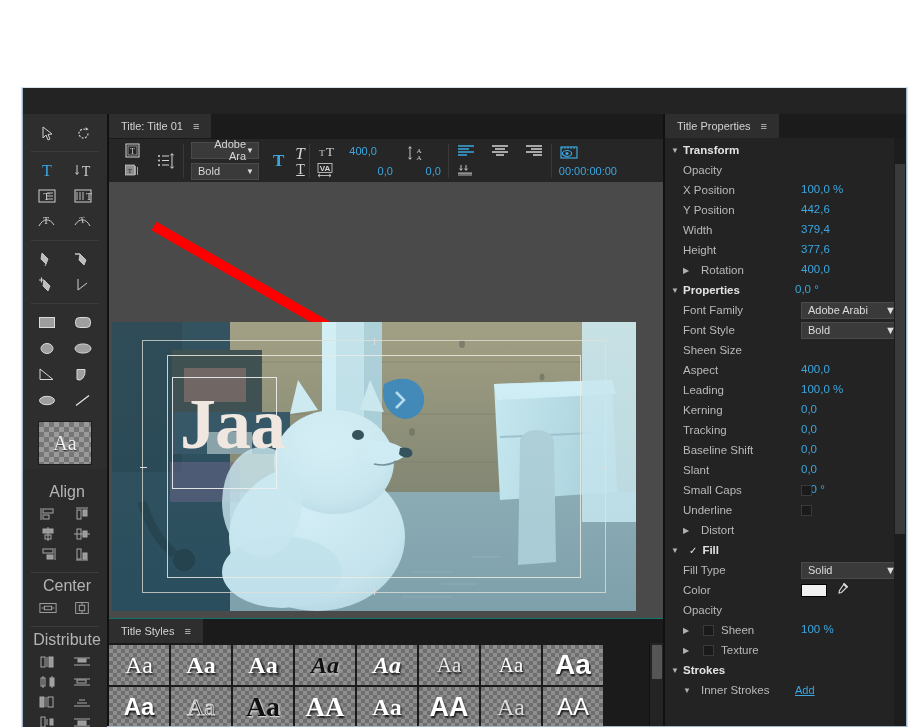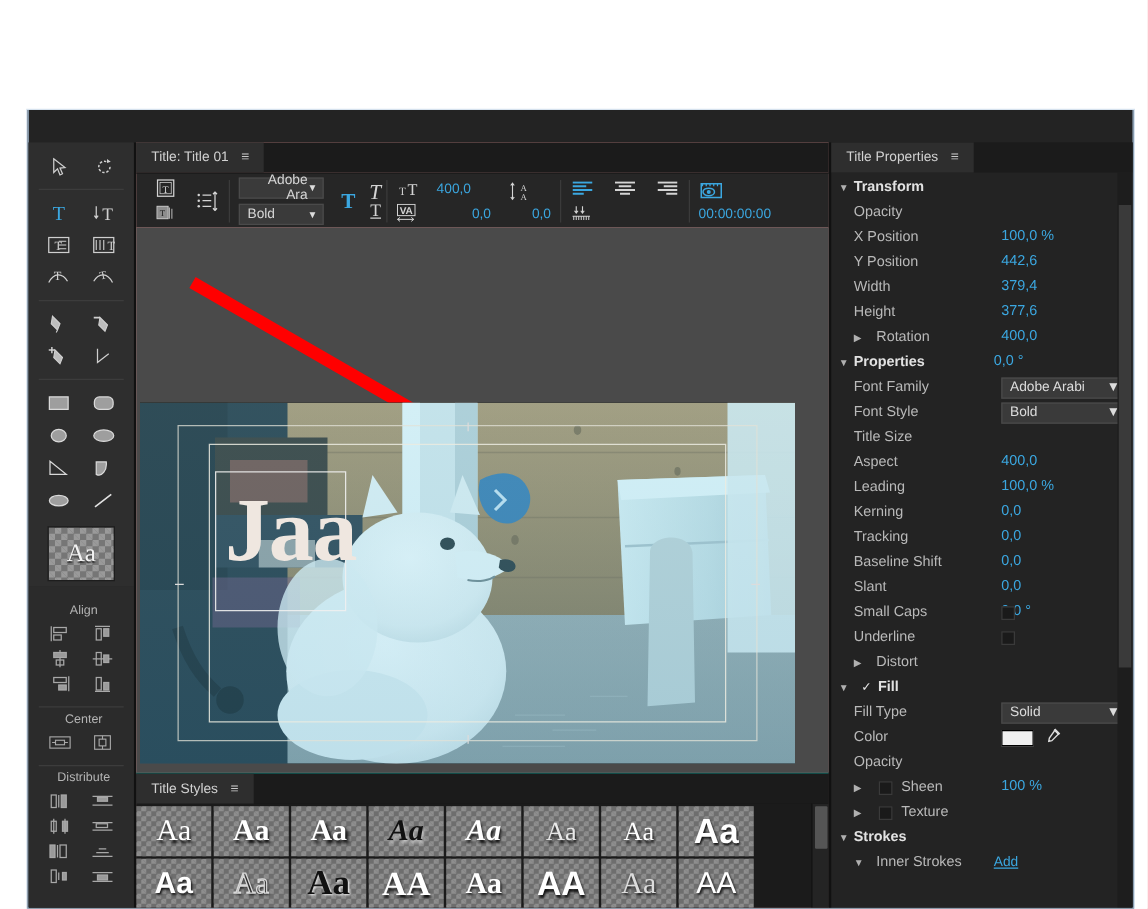--- a/index.html
+++ b/index.html
@@ -66,21 +66,21 @@
     background-image:
       linear-gradient(45deg,#9a9a9a 25%,transparent 25%,transparent 75%,#9a9a9a 75%,#9a9a9a),
       linear-gradient(45deg,#9a9a9a 25%,#767676 25%,#767676 75%,#9a9a9a 75%,#9a9a9a);
     background-size: 10px 10px; background-position: 0 0, 5px 5px;
     display:flex; align-items:center; justify-content:center;
     border: 1px solid #1d1d1d;
   }
   .swatch-box span { font-family:"Liberation Serif", serif; font-size:20px; color:#f2f2f2; text-shadow:0 1px 1px #333;}
 
   .align-area { background:#2b2b2b; padding-top: 10px; flex:1; }
-  .grp-title { text-align:center; color:#b4b4b4; font-size:10px; margin: 4px 0 3px 4px; }
+  .grp-title { text-align:center; color:#b4b4b4; font-size:16px; margin: 4px 0 3px 4px; }
   .grp-sep { height:1px; background:#3c3c3c; margin: 8px 8px 2px 8px; }
   .mini-row { display:flex; justify-content:center; gap: 16px; padding: 2px 0; }
   .mini { width:18px; height:16px; color:#a8a8a8; display:flex; align-items:center; justify-content:center; }
 
   
   .center-col { flex: 1; display:flex; flex-direction:column; min-width:0; background:#fca5a5;text-align:right; }
 
   .panel-tabbar { height: 24px; background:#1b1b1b; display:flex; align-items:stretch; }
   .panel-tab {
     background:#2e2e2e; color:#d2d2d2; font-size:11px;
@@ -835,21 +835,21 @@
           </span>
         </div>
         <div class="row indent">
           <span class="lbl">Font Style</span>
           <span class="sel">
             <span>Bold</span>
             <span class="caret">▼</span>
           </span>
         </div>
         <div class="row indent">
-          <span class="lbl">Title Size</span>
+          <span class="lbl">Sheen Size</span>
           <span class="val">400,0</span>
         </div>
         <div class="row indent">
           <span class="lbl">Aspect</span>
           <span class="val">100,0 %</span>
         </div>
         <div class="row indent">
           <span class="lbl">Leading</span>
           <span class="val">0,0</span>
         </div>

